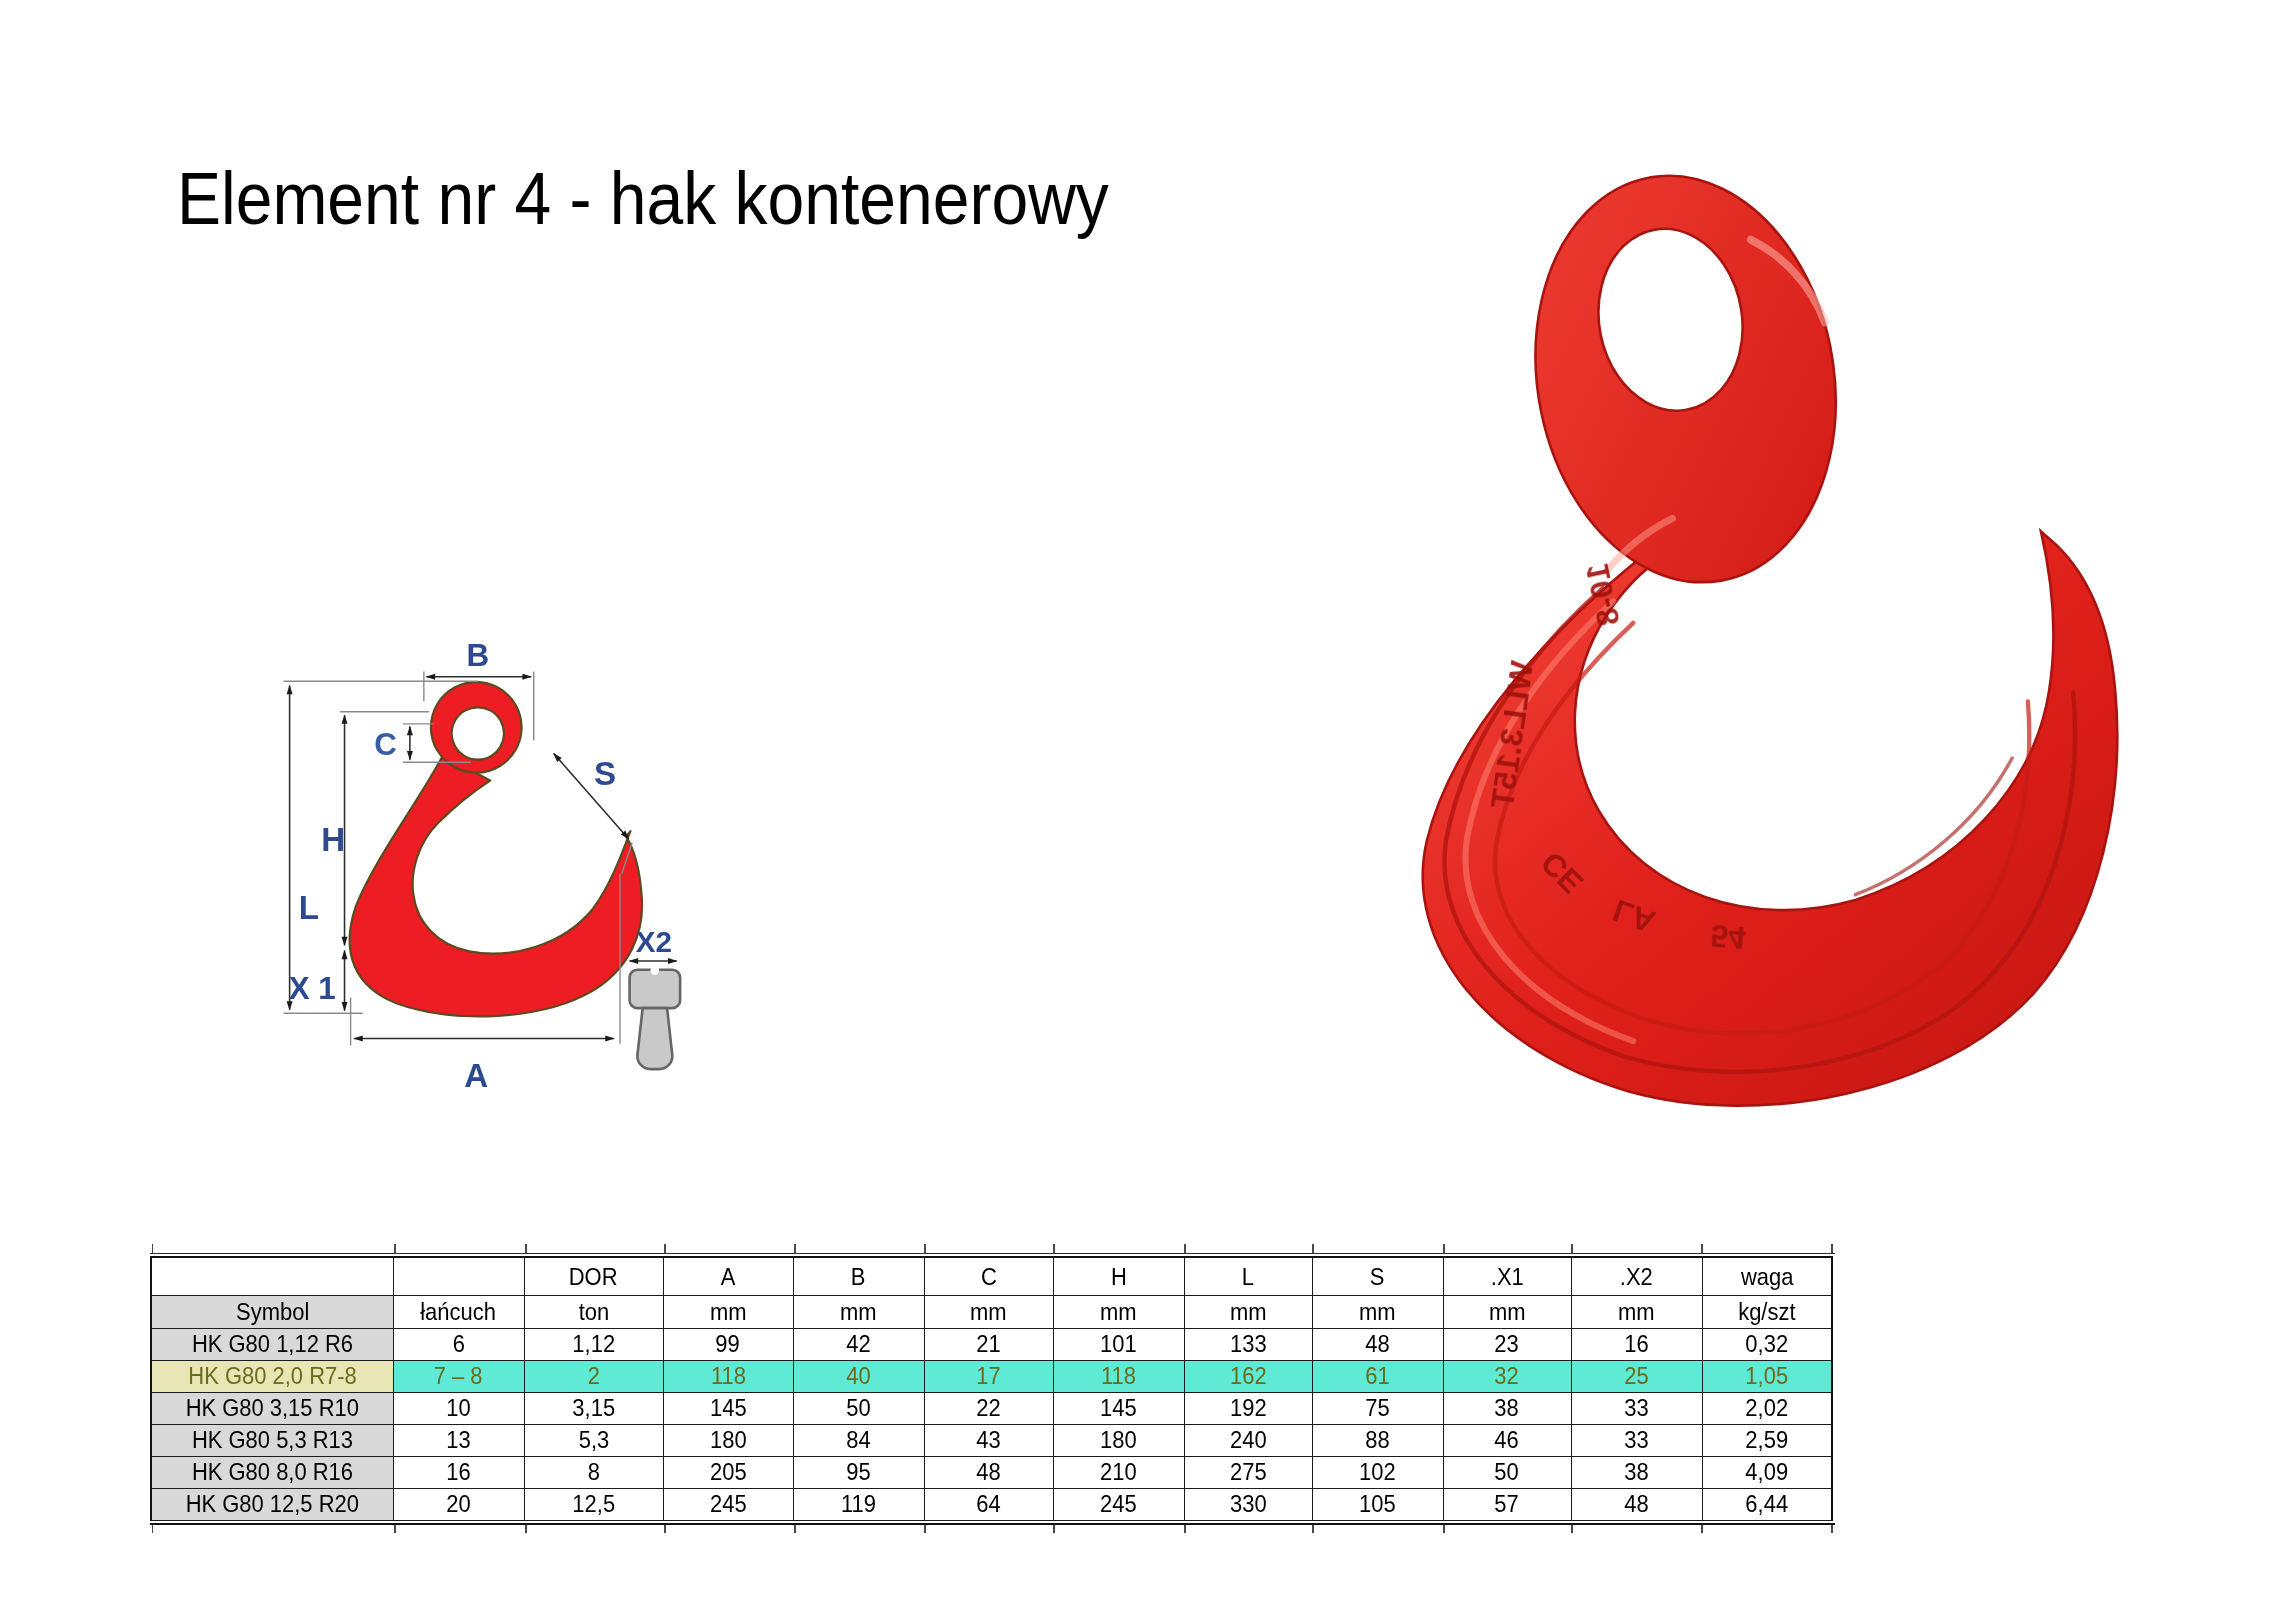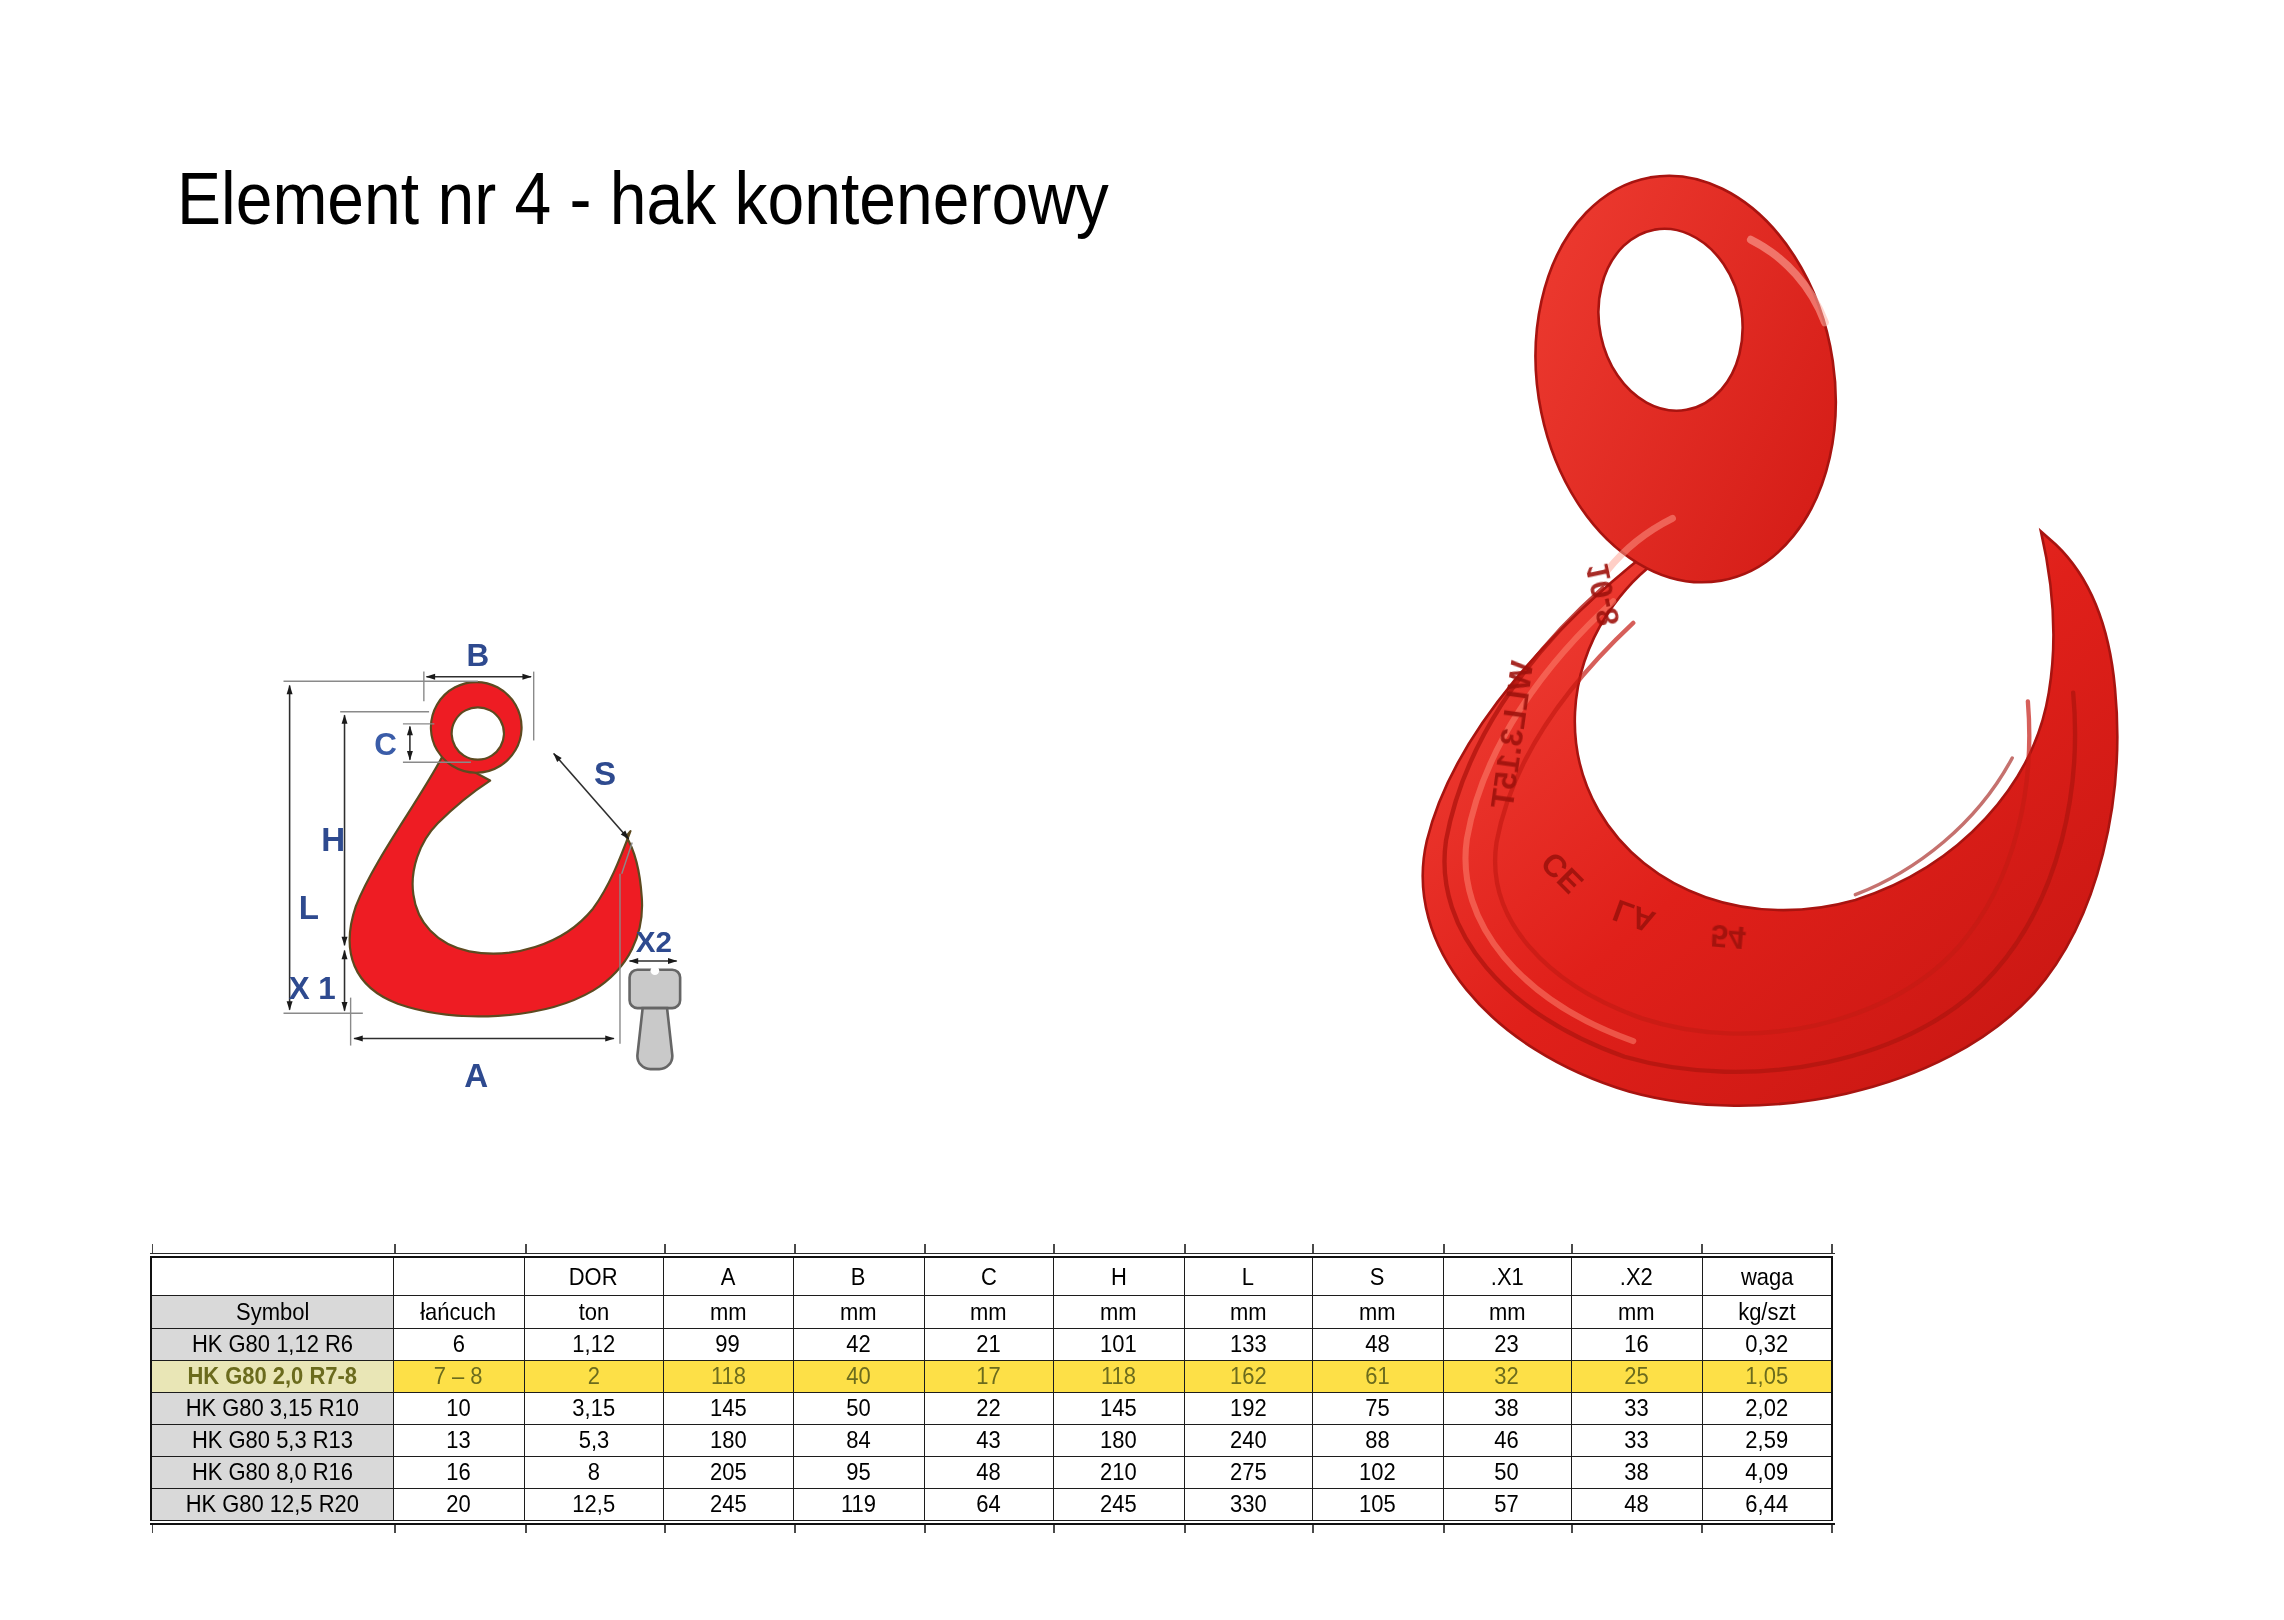--- a/index.html
+++ b/index.html
@@ -31,22 +31,22 @@
   table.spec td,table.spec th{
     border:1.7px solid #1c1c1c;
     font-size:24.4px;font-weight:400;color:#000;
     text-align:center;vertical-align:middle;padding:0;
     white-space:nowrap;overflow:hidden;
   }
   tr.r-h1{height:38px;}
   tr.r-h2{height:33px;}
   tbody tr{height:32px;}
   td.gray,th.gray{background:#d9d9d9;}
-  tr.hl td{background:#fde047;color:#6b6b1d;}
-  tr.hl td.gray{background:#e9e6b6;color:#6b6b1d;font-weight:bold;}
+  tr.hl td{background:#5eead4;color:#6b6b1d;}
+  tr.hl td.gray{background:#e9e6b6;color:#6b6b1d;}
   .cnd{display:inline-block;transform:scaleX(.9);transform-origin:center;}
 </style>
 </head>
 <body>
 
 <div class="page-title">Element nr 4 - hak kontenerowy</div>
 
 <svg class="diagram-svg" width="462" height="497" viewBox="0 0 530 570" xmlns="http://www.w3.org/2000/svg">
   <defs>
     <marker id="ah" viewBox="0 0 12 10" refX="11" refY="5" markerWidth="12" markerHeight="9" orient="auto-start-reverse" markerUnits="userSpaceOnUse">

